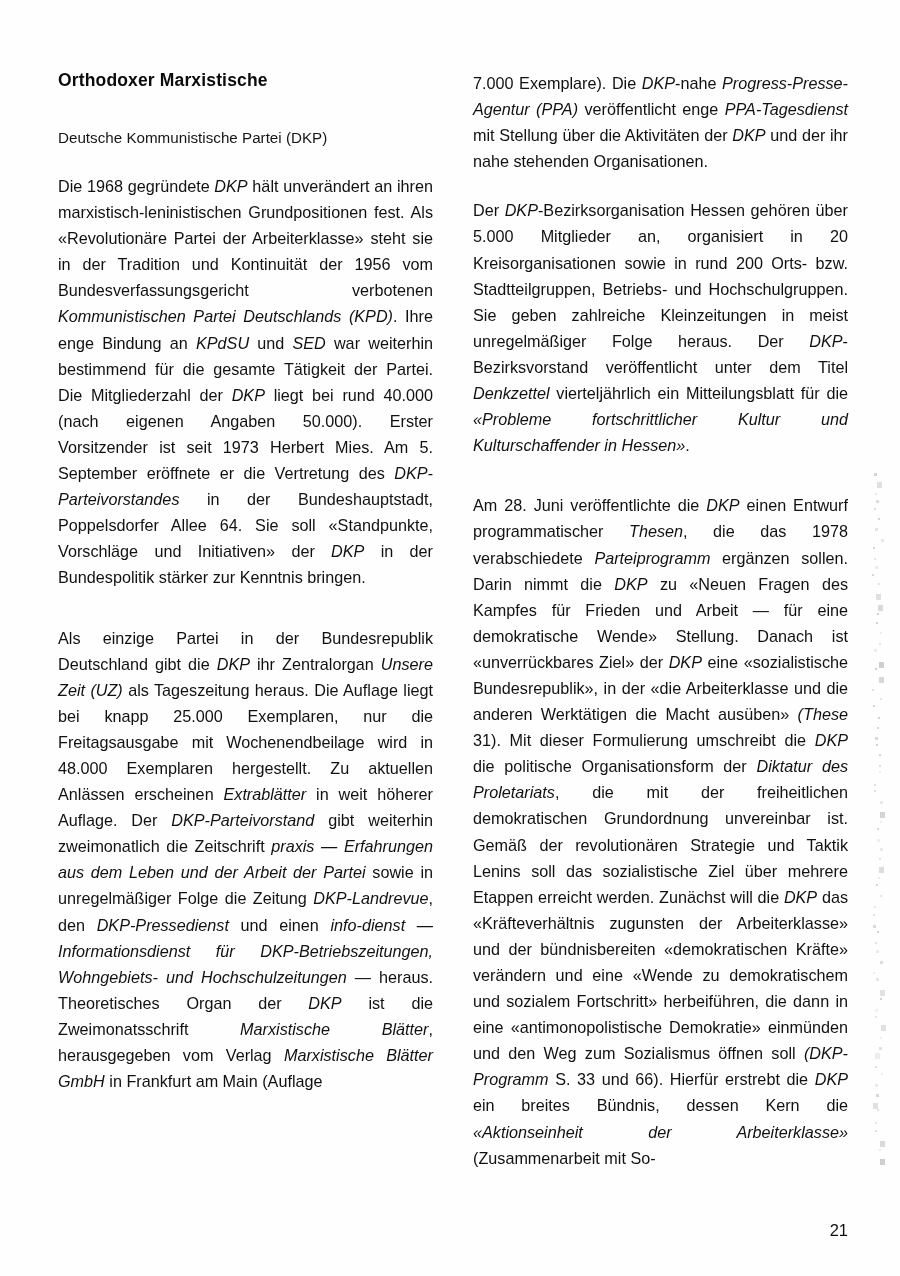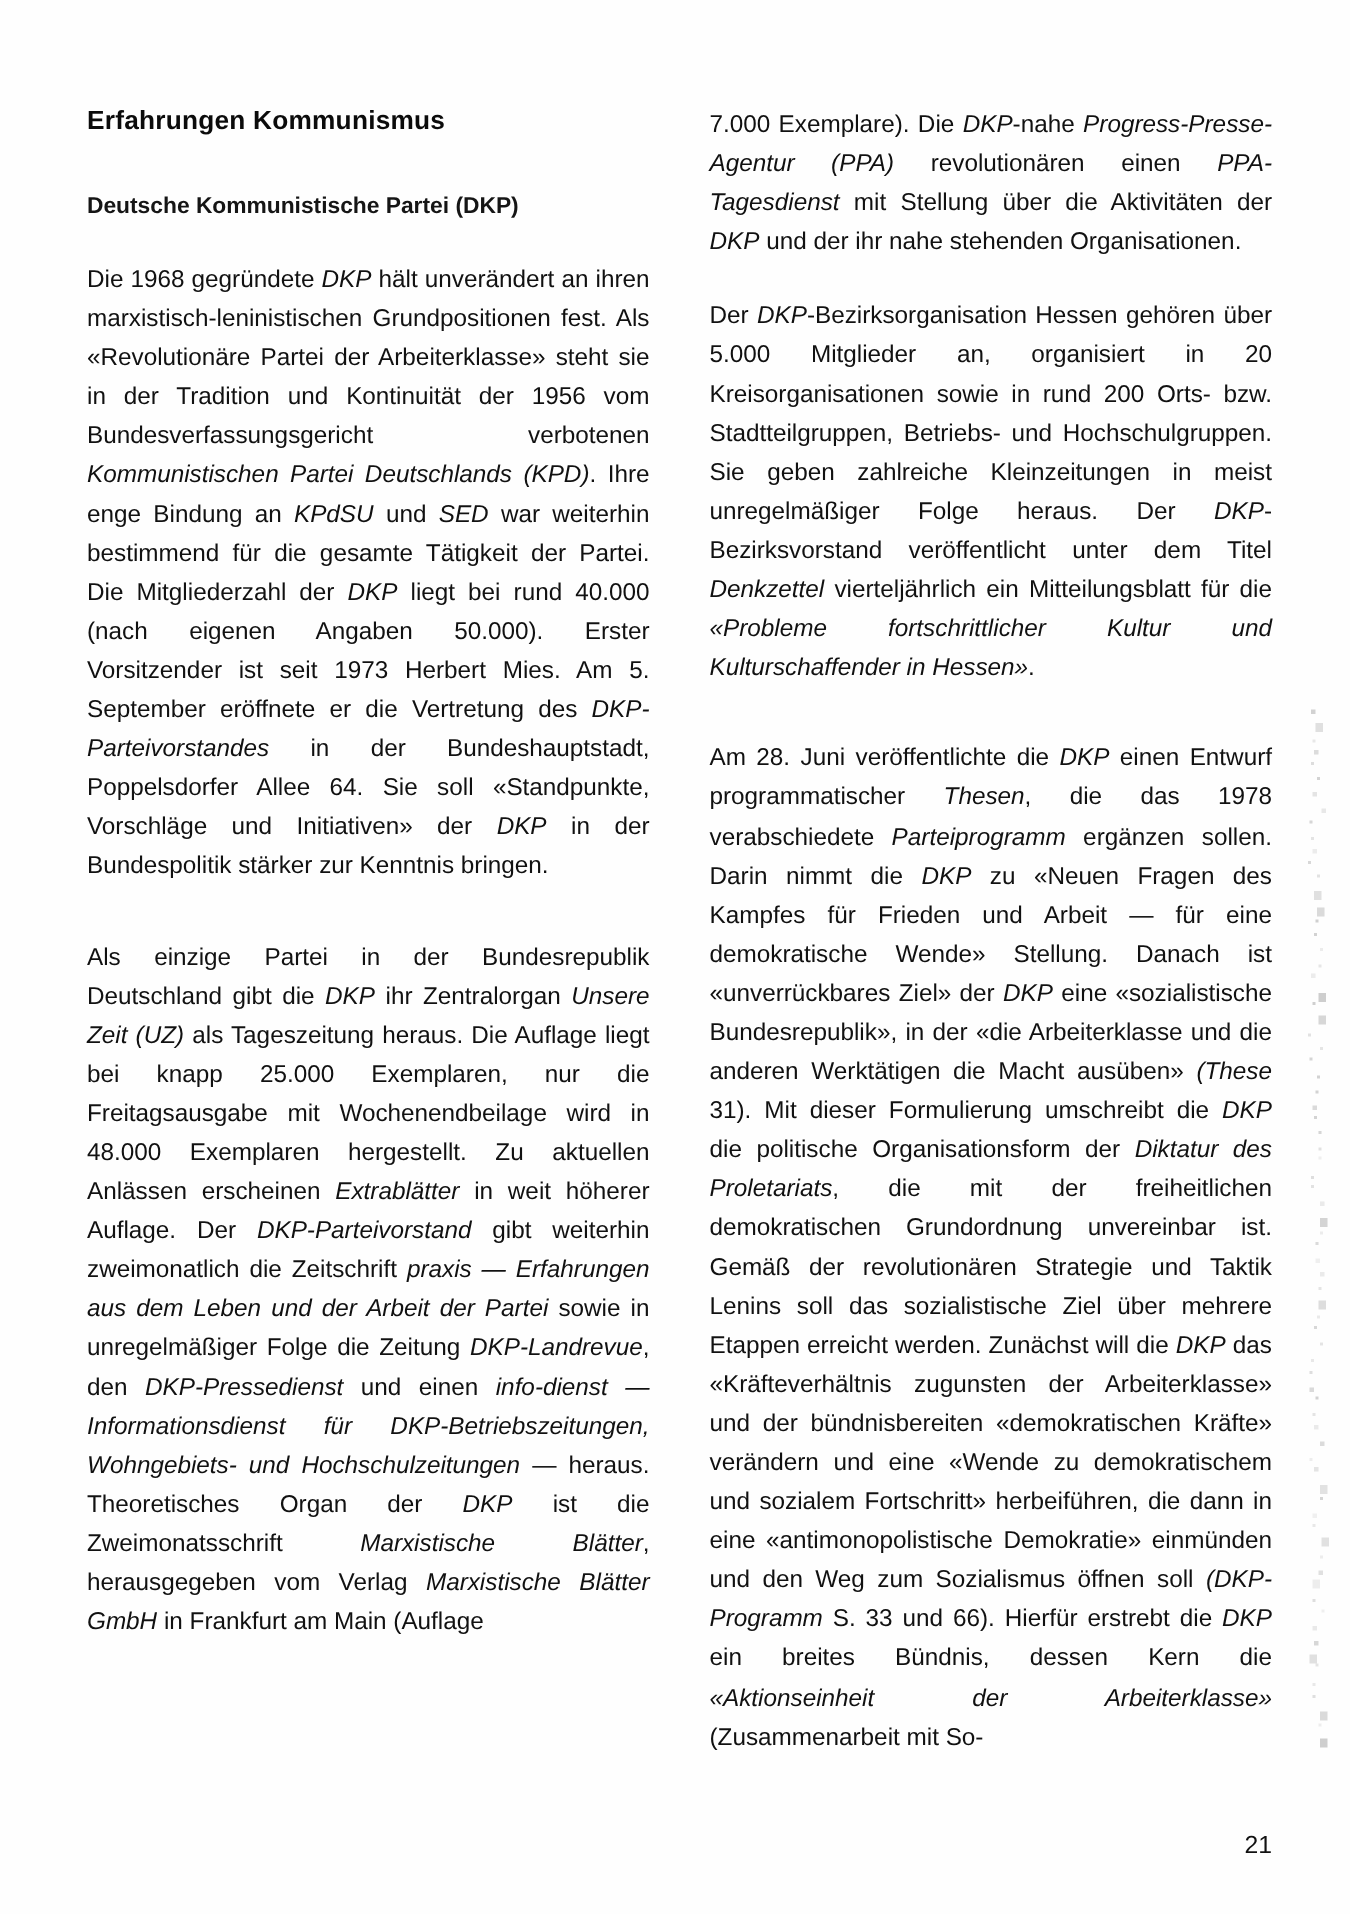--- a/index.html
+++ b/index.html
@@ -44,21 +44,21 @@
   .section-heading {
     font-size: 17.5px;
     font-weight: bold;
     letter-spacing: 0.15px;
     line-height: 1.2;
     margin: 0 0 37px 0;
     color: #0b0b0b;
   }
   .sub-heading {
     font-size: 15.2px;
-    font-weight: bold;
+    font-weight: normal;
     line-height: 1.25;
     margin: 0 0 26px 0;
     color: #151515;
   }
   p.body {
     font-size: 16.2px;
     line-height: 26.1px;
     text-align: justify;
     text-justify: inter-word;
     margin: 0 0 23px 0;
@@ -102,33 +102,33 @@
 </head>
 <body>
 
 <div id="page">
   <div id="page-inner">
 
     <div class="columns">
 
       <div class="col col-left">
 
-        <h2 class="section-heading">Erfahrungen Kommunismus</h2>
+        <h2 class="section-heading">Orthodoxer Marxistische</h2>
 
         <h3 class="sub-heading">Deutsche Kommunistische Partei (DKP)</h3>
 
         <div>
             <p class="body"><span>Die 1968 gegründete </span><i>DKP</i><span> hält unverändert an ihren marxistisch-leninistischen Grundpositionen fest. Als «Revolutionäre Partei der Arbeiterklasse» steht sie in der Tradition und Kontinuität der 1956 vom Bundesverfassungsgericht verbotenen </span><i>Kommunistischen Partei Deutschlands (KPD)</i><span>. Ihre enge Bindung an </span><i>KPdSU</i><span> und </span><i>SED</i><span> war weiterhin bestimmend für die gesamte Tätigkeit der Partei. Die Mitgliederzahl der </span><i>DKP</i><span> liegt bei rund 40.000 (nach eigenen Angaben 50.000). Erster Vorsitzender ist seit 1973 Herbert Mies. Am 5. September eröffnete er die Vertretung des </span><i>DKP-Parteivorstandes</i><span> in der Bundeshauptstadt, Poppelsdorfer Allee 64. Sie soll «Standpunkte, Vorschläge und Initiativen» der </span><i>DKP</i><span> in der Bundespolitik stärker zur Kenntnis bringen.</span></p>
             <p class="body"><span>Als einzige Partei in der Bundesrepublik Deutschland gibt die </span><i>DKP</i><span> ihr Zentralorgan </span><i>Unsere Zeit (UZ)</i><span> als Tageszeitung heraus. Die Auflage liegt bei knapp 25.000 Exemplaren, nur die Freitagsausgabe mit Wochenendbeilage wird in 48.000 Exemplaren hergestellt. Zu aktuellen Anlässen erscheinen </span><i>Extrablätter</i><span> in weit höherer Auflage. Der </span><i>DKP-Parteivorstand</i><span> gibt weiterhin zweimonatlich die Zeitschrift </span><i>praxis — Erfahrungen aus dem Leben und der Arbeit der Partei</i><span> sowie in unregelmäßiger Folge die Zeitung </span><i>DKP-Landrevue</i><span>, den </span><i>DKP-Pressedienst</i><span> und einen </span><i>info-dienst — Informationsdienst für DKP-Betriebszeitungen, Wohngebiets- und Hochschulzeitungen</i><span> — heraus. Theoretisches Organ der </span><i>DKP</i><span> ist die Zweimonatsschrift </span><i>Marxistische Blätter</i><span>, herausgegeben vom Verlag </span><i>Marxistische Blätter GmbH</i><span> in Frankfurt am Main (Auflage</span></p>
           </div>
       </div>
 
       <div class="col col-right">
         <div>
-            <p class="body"><span>7.000 Exemplare). Die </span><i>DKP</i><span>-nahe </span><i>Progress-Presse-Agentur (PPA)</i><span> revolutionären einen </span><i>PPA-Tagesdienst</i><span> mit Stellung über die Aktivitäten der </span><i>DKP</i><span> und der ihr nahe stehenden Organisationen.</span></p>
+            <p class="body"><span>7.000 Exemplare). Die </span><i>DKP</i><span>-nahe </span><i>Progress-Presse-Agentur (PPA)</i><span> veröffentlicht enge </span><i>PPA-Tagesdienst</i><span> mit Stellung über die Aktivitäten der </span><i>DKP</i><span> und der ihr nahe stehenden Organisationen.</span></p>
             <p class="body"><span>Der </span><i>DKP</i><span>-Bezirksorganisation Hessen gehören über 5.000 Mitglieder an, organisiert in 20 Kreisorganisationen sowie in rund 200 Orts- bzw. Stadtteilgruppen, Betriebs- und Hochschulgruppen. Sie geben zahlreiche Kleinzeitungen in meist unregelmäßiger Folge heraus. Der </span><i>DKP</i><span>-Bezirksvorstand veröffentlicht unter dem Titel </span><i>Denkzettel</i><span> vierteljährlich ein Mitteilungsblatt für die </span><i>«Probleme fortschrittlicher Kultur und Kulturschaffender in Hessen»</i><span>.</span></p>
             <p class="body"><span>Am 28. Juni veröffentlichte die </span><i>DKP</i><span> einen Entwurf programmatischer </span><i>Thesen</i><span>, die das 1978 verabschiedete </span><i>Parteiprogramm</i><span> ergänzen sollen. Darin nimmt die </span><i>DKP</i><span> zu «Neuen Fragen des Kampfes für Frieden und Arbeit — für eine demokratische Wende» Stellung. Danach ist «unverrückbares Ziel» der </span><i>DKP</i><span> eine «sozialistische Bundesrepublik», in der «die Arbeiterklasse und die anderen Werktätigen die Macht ausüben» </span><i>(These</i><span> 31). Mit dieser Formulierung umschreibt die </span><i>DKP</i><span> die politische Organisationsform der </span><i>Diktatur des Proletariats</i><span>, die mit der freiheitlichen demokratischen Grundordnung unvereinbar ist. Gemäß der revolutionären Strategie und Taktik Lenins soll das sozialistische Ziel über mehrere Etappen erreicht werden. Zunächst will die </span><i>DKP</i><span> das «Kräfteverhältnis zugunsten der Arbeiterklasse» und der bündnisbereiten «demokratischen Kräfte» verändern und eine «Wende zu demokratischem und sozialem Fortschritt» herbeiführen, die dann in eine «antimonopolistische Demokratie» einmünden und den Weg zum Sozialismus öffnen soll </span><i>(DKP-Programm</i><span> S. 33 und 66). Hierfür erstrebt die </span><i>DKP</i><span> ein breites Bündnis, dessen Kern die </span><i>«Aktionseinheit der Arbeiterklasse»</i><span> (Zusammenarbeit mit So-</span></p>
           </div>
       </div>
 
     </div>
   </div>
 
   <div class="scan-speckles">
       <div class="spk" style="top: 2.8px; left: 2.2px; width: 3px; height: 3px; opacity: 0.78;"></div>

